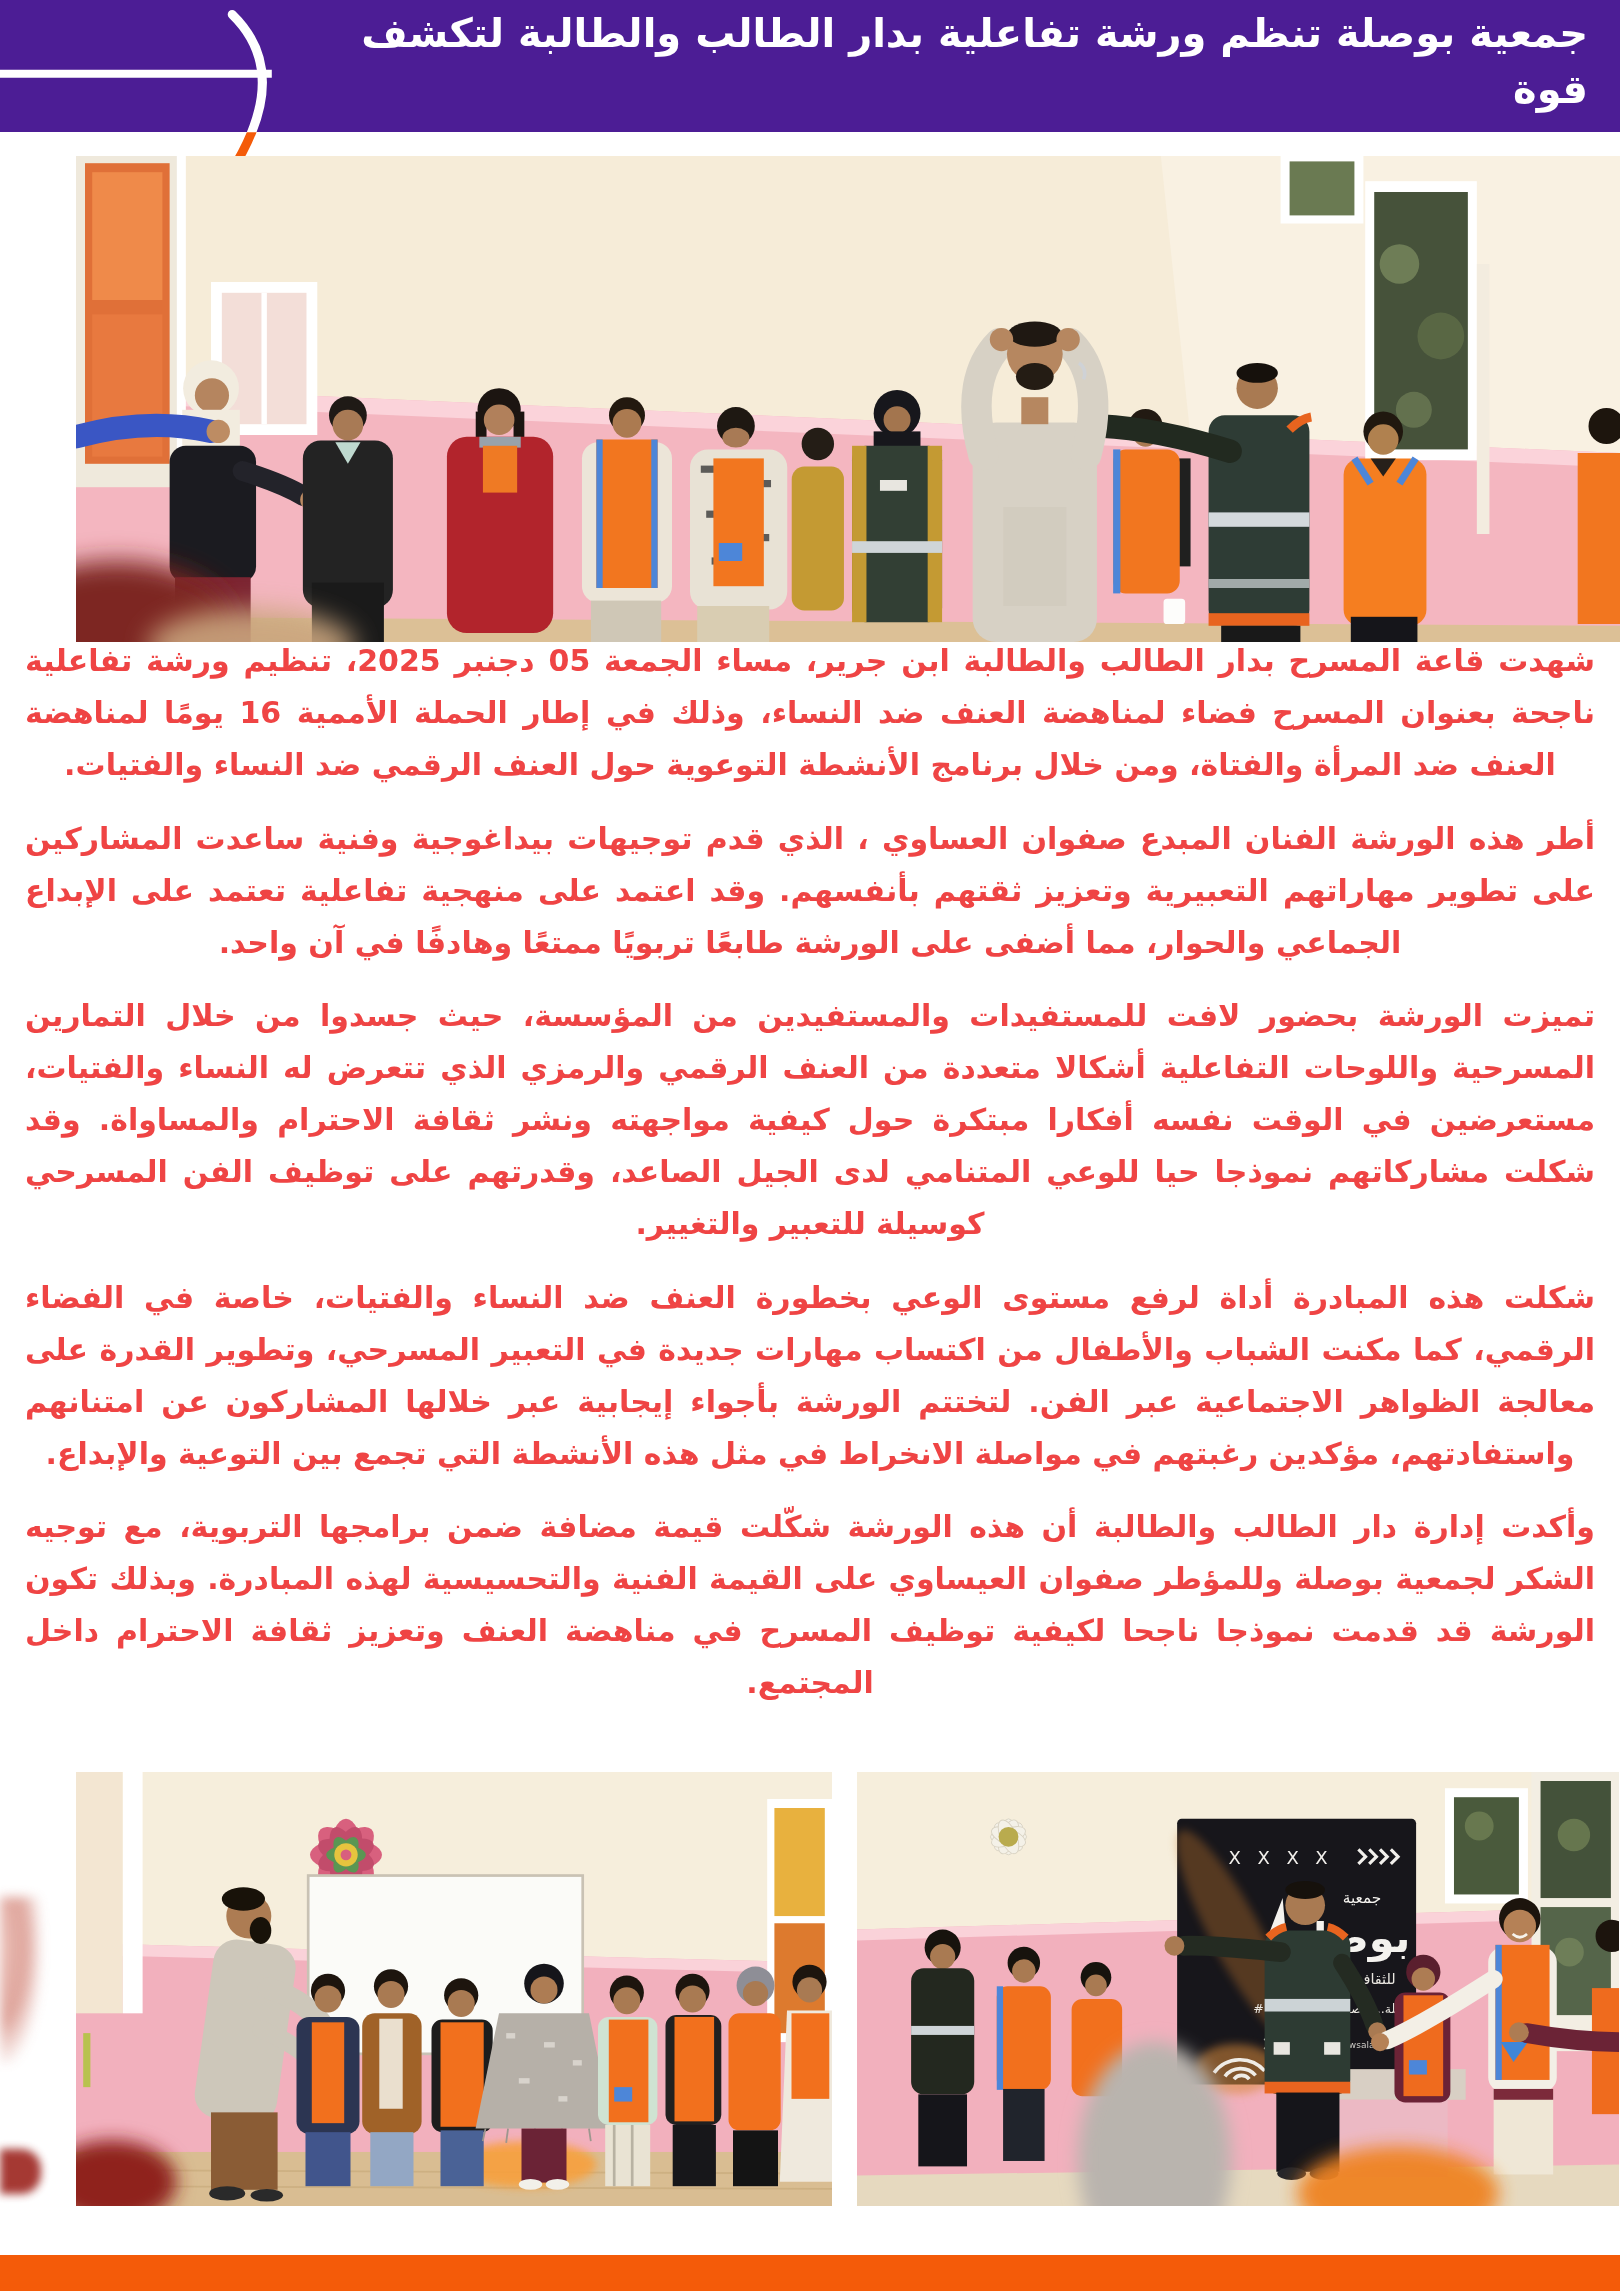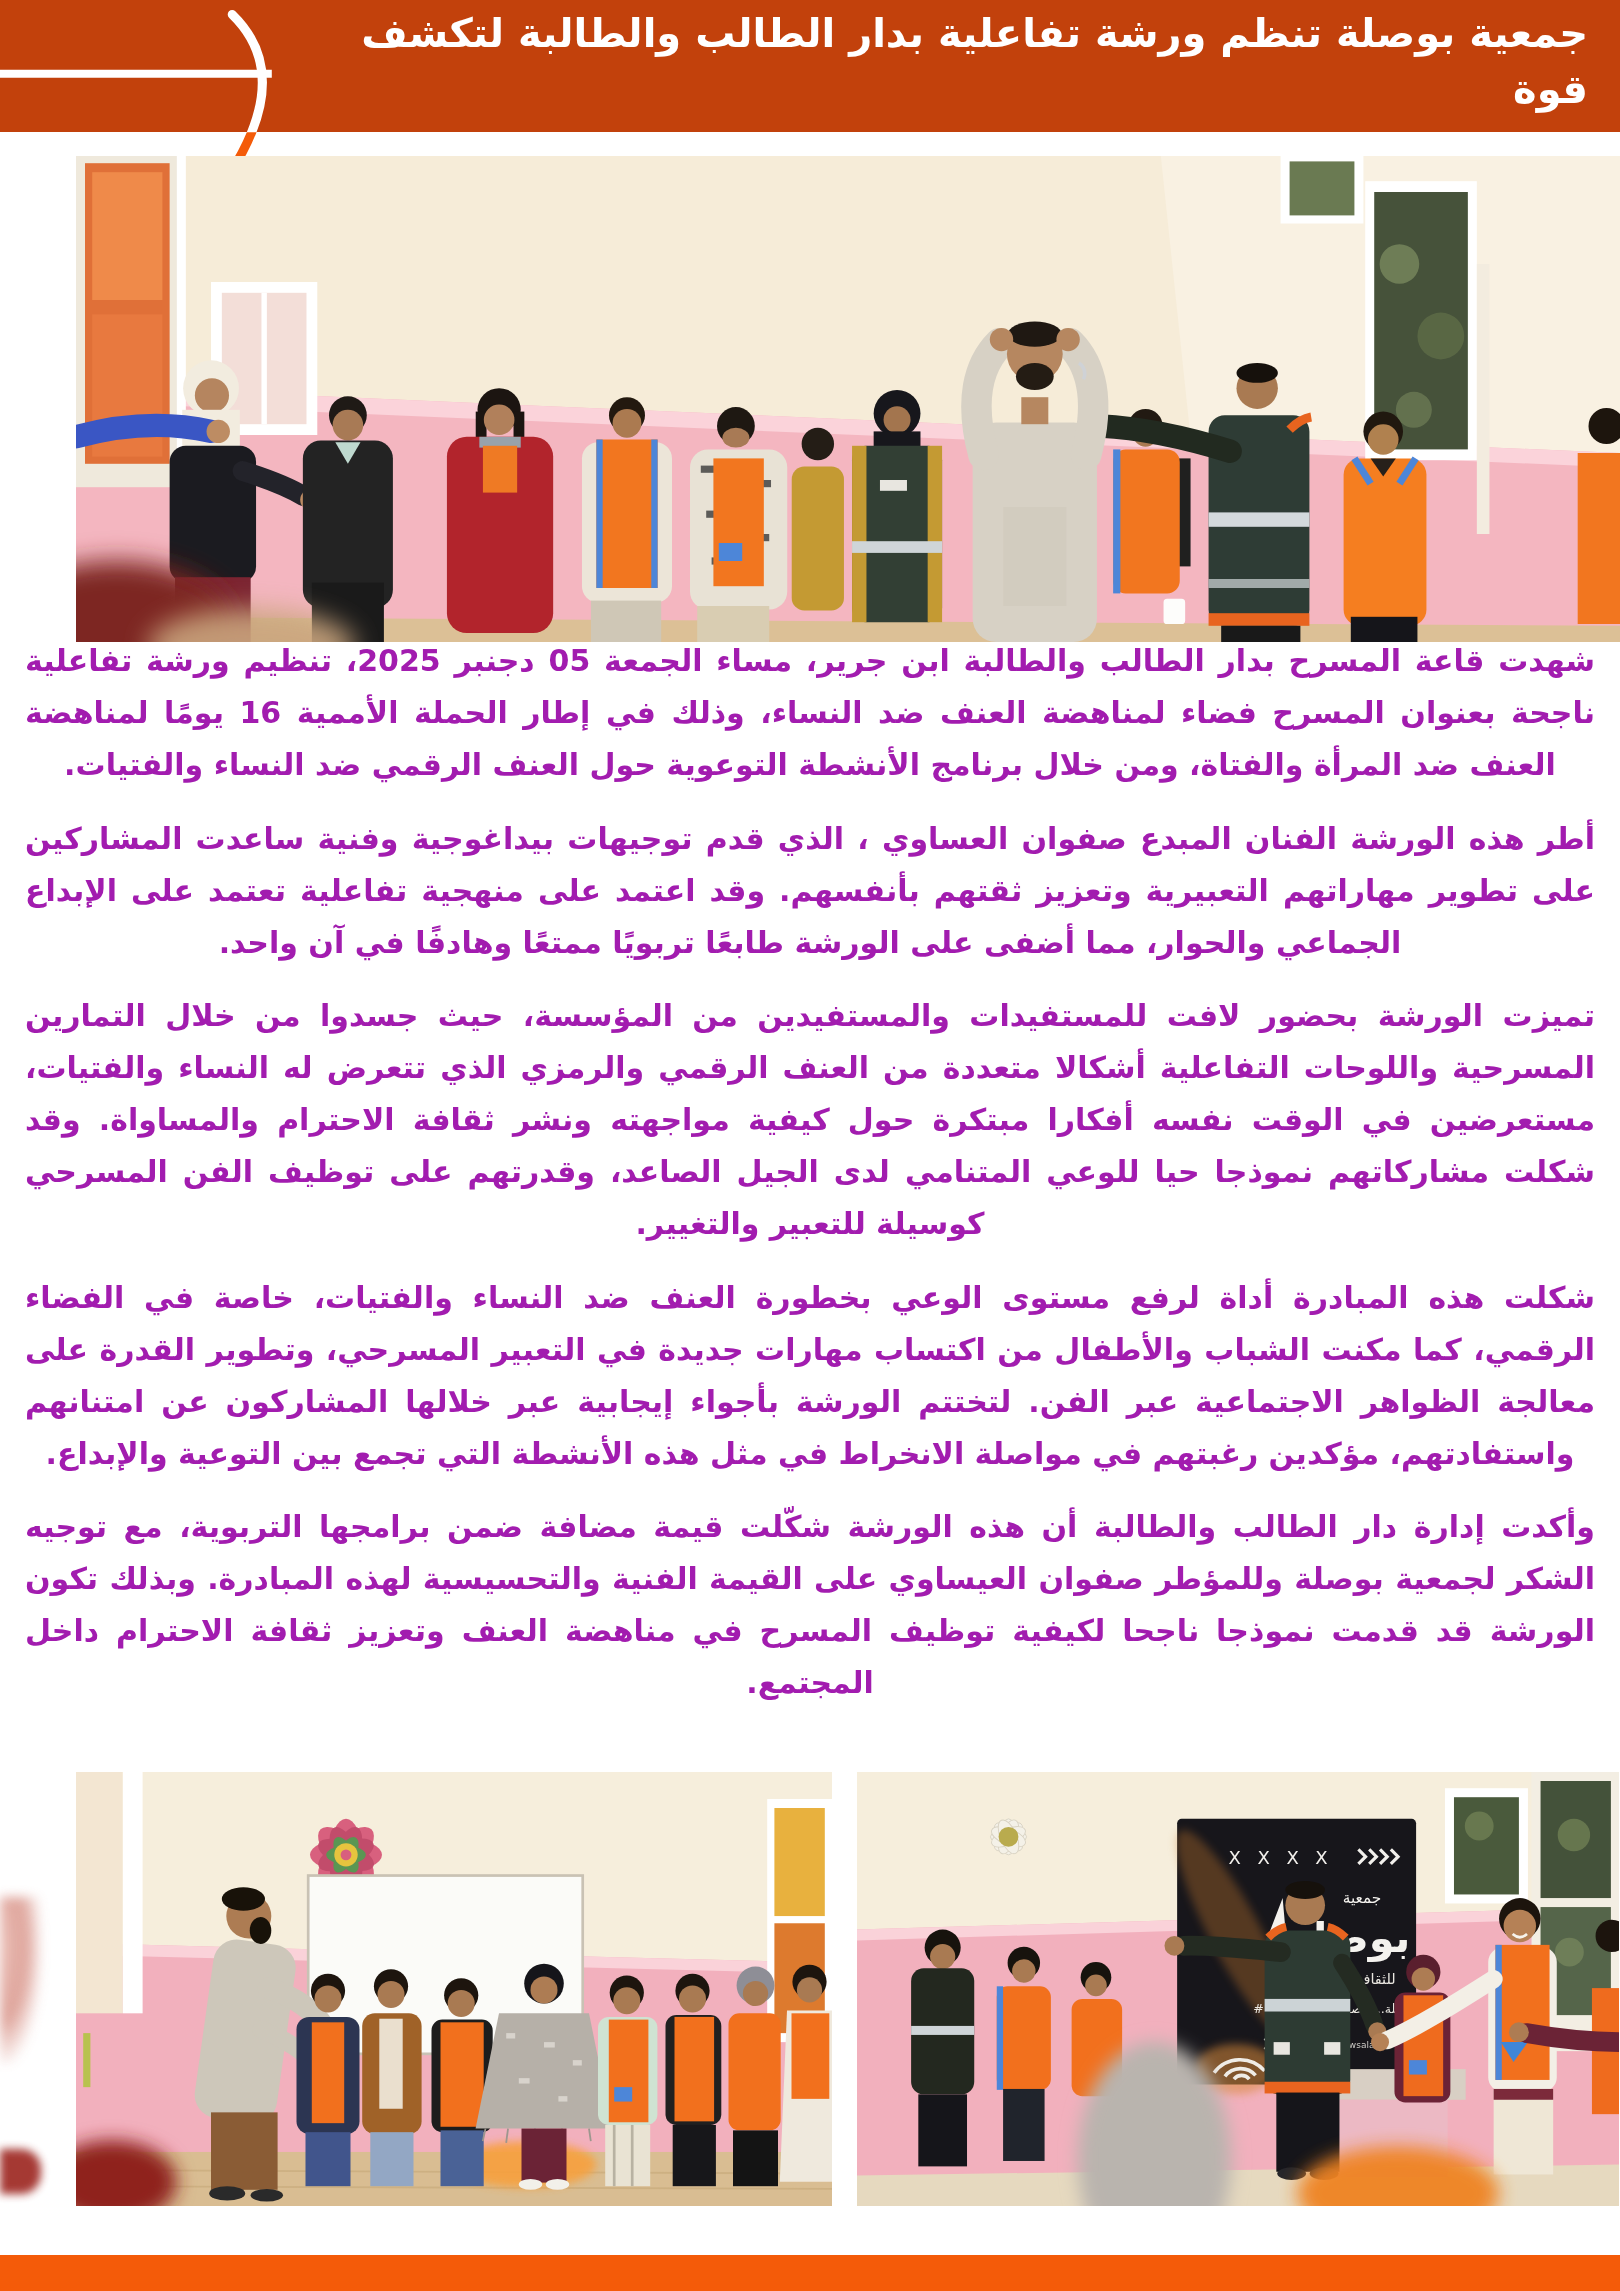--- a/index.html
+++ b/index.html
@@ -1,37 +1,37 @@
 <!DOCTYPE html>
 <html lang="ar" style="font-size:14.4px"><head>
 <meta charset="utf-8">
 <style>
   html,body{margin:0;padding:0;background:#ffffff;}
   .page{
     position:relative;width:1620px;height:2292px;background:#fff;overflow:hidden;
     font-family:"DejaVu Sans",sans-serif;
   }
   
-  .banner{position:absolute;left:0;top:0;width:1620px;height:132px;background:#c2410c;}
+  .banner{position:absolute;left:0;top:0;width:1620px;height:132px;background:#4c1d95;}
   .banner-title{
     position:absolute;right:32px;top:5.4px;width:1278px;
     direction:rtl;text-align:right;color:#ffffff;font-weight:bold;
     font-size:40px;line-height:56px;
   }
   .arrow-svg{position:absolute;left:0;top:0;width:306px;height:180px;pointer-events:none;}
   
   .photo{position:absolute;overflow:hidden;background:#a21caf;}
   .photo svg{display:block;width:100%;height:100%;}
   .photo-top{left:36px;top:142px;width:1544px;height:486px;}
   .photo-bl{left:36px;top:1758px;width:756px;height:434px;}
   .photo-br{left:817px;top:1758px;width:762px;height:434px;}
   
   .article{
     position:absolute;left:25px;top:635px;width:1570px;
-    direction:rtl;color:#a21caf;font-weight:bold;
+    direction:rtl;color:#ef4444;font-weight:bold;
     font-size:30px;line-height:52px;
   }
   .article p{
     margin:0 0 21.6px 0;
     text-align:justify;
     text-align-last:center;
     -moz-text-align-last:center;
   }
   
   .blob{position:absolute;pointer-events:none;}

